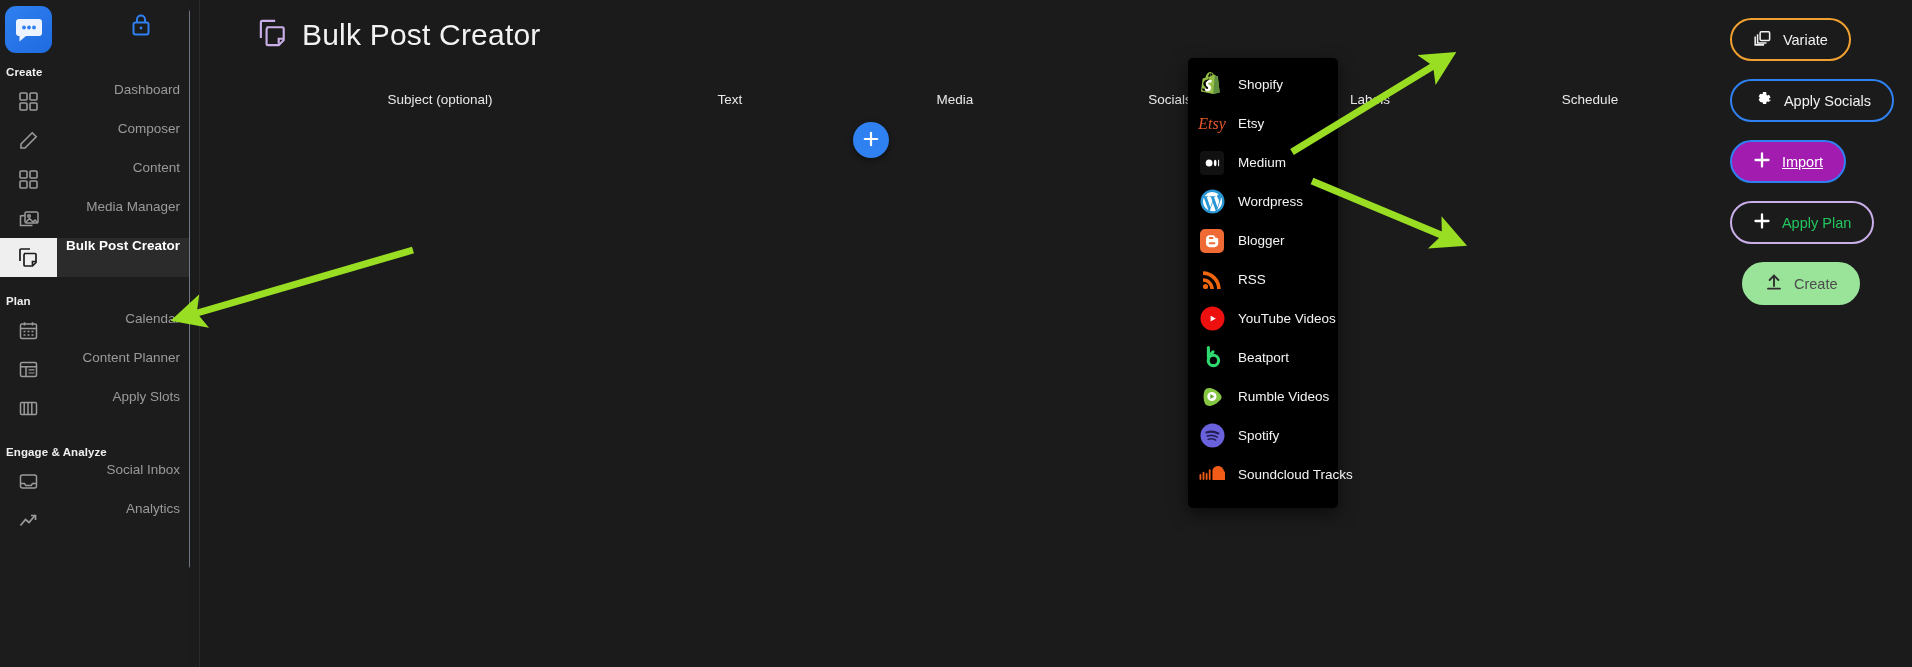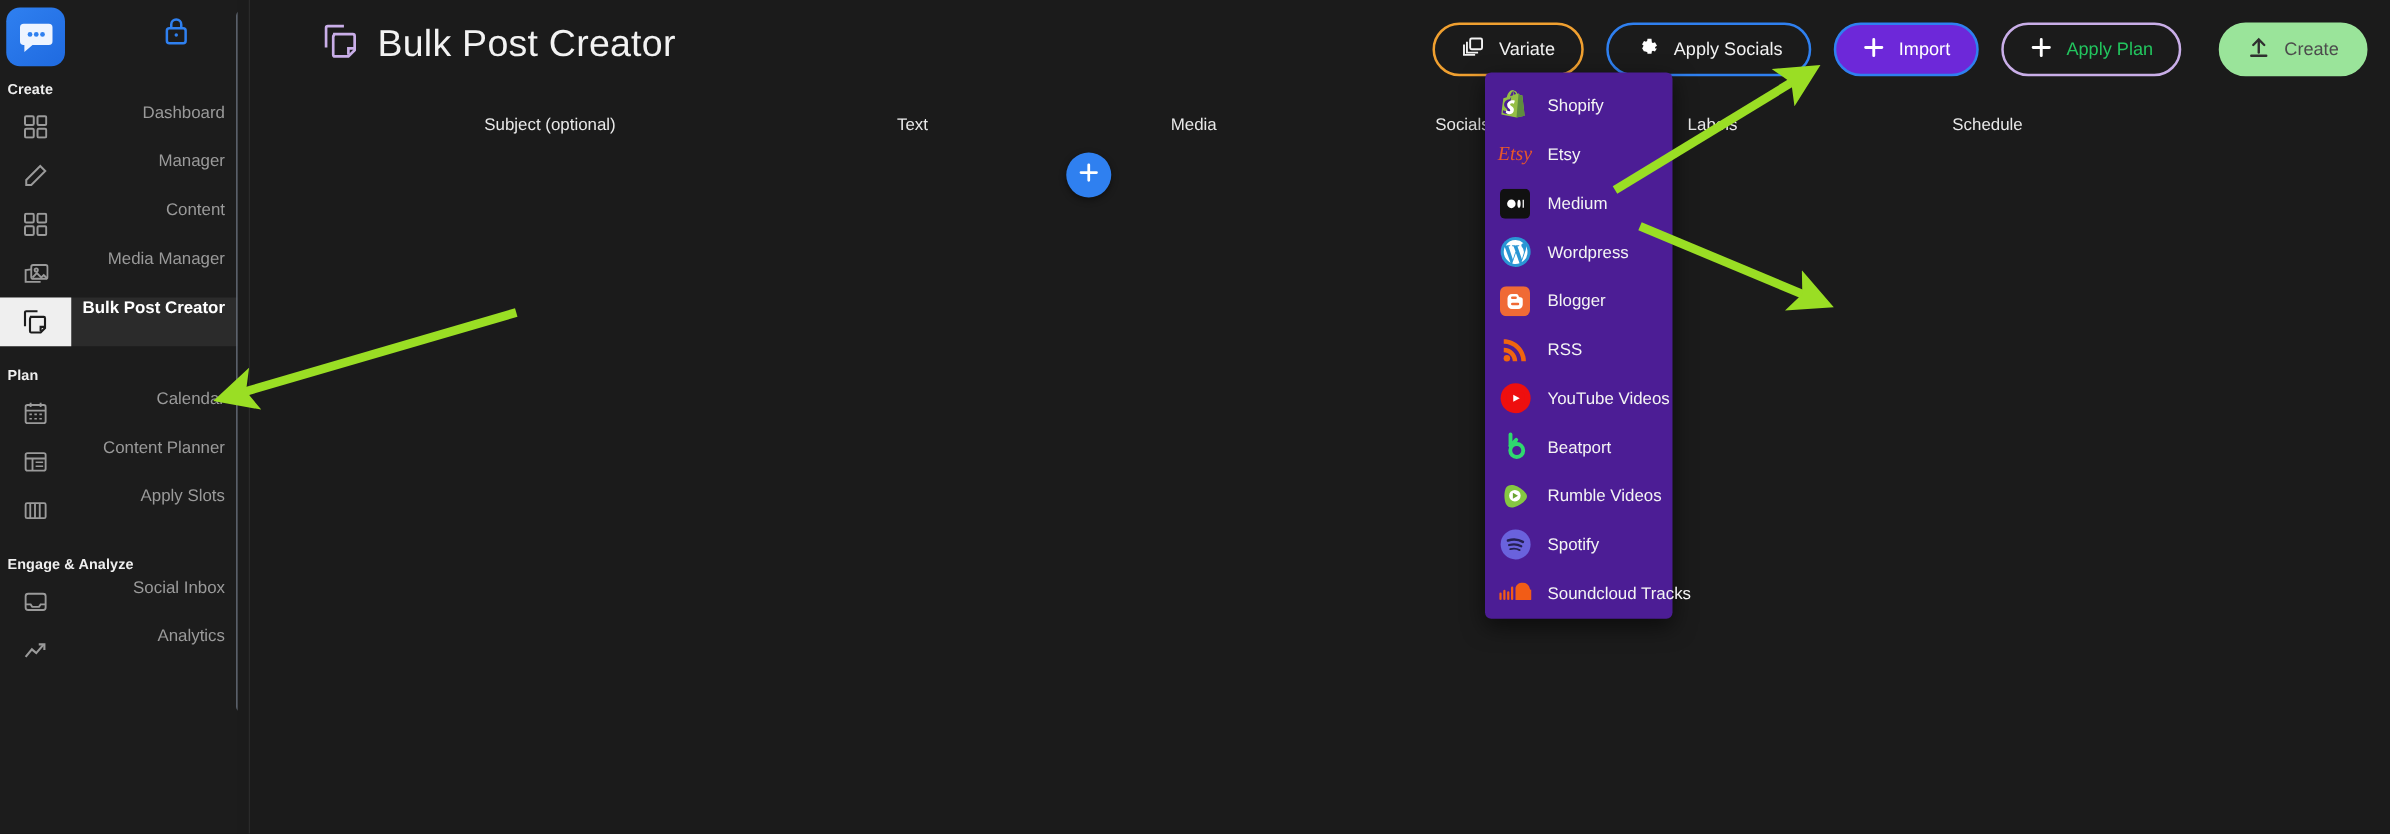--- a/index.html
+++ b/index.html
@@ -63,31 +63,31 @@
   #page-title-row {
     position: absolute; left: 58px; top: 18px;
     display: flex; align-items: center; gap: 14px;
   }
   #page-title {
     font-size: 30px; color: #f2f2f2; font-weight: normal; letter-spacing: .2px;
   }
 
   #toolbar {
     position: absolute; right: 18px; top: 18px;
-    display: flex; align-items: flex-start; gap: 18px;
+    display: flex; align-items: flex-start; gap: 18px; flex-direction: column;
   }
   .tb-btn {
     display: flex; align-items: center; gap: 11px;
     height: 43px; padding: 0 21px; border-radius: 22px;
     font-size: 14.5px; cursor: pointer; white-space: nowrap;
     background: transparent; border: 2px solid transparent;
   }
   .tb-variate { border-color: #f0a030; color: #f2f2f2; }
   .tb-socials { border-color: #2f80f0; color: #f2f2f2; }
-  .tb-import  { background: #6d28d9; color: #ffffff; border-color: #2f80f0; }
+  .tb-import  { background: #a21caf; color: #ffffff; border-color: #2f80f0; text-decoration: underline; }
   .tb-plan    { border-color: #c9aee8; color: #22c55e; }
   .tb-create  { background: #9ae49a; color: #4c4c4c; border-color: #9ae49a;
                 margin-left: 12px; }
 
   
   #grid-head {
     position: absolute; left: 0; top: 92px; right: 0; height: 22px;
     color: #e8e8e8; font-size: 13.5px; text-decoration: underline;
   }
   .col-head { position: absolute; top: 0; text-align: center; white-space: nowrap; }
@@ -97,22 +97,22 @@
     width: 36px; height: 36px; border-radius: 50%;
     background: #2f80f0; color: #fff;
     display: flex; align-items: center; justify-content: center;
     font-size: 24px; line-height: 1; cursor: pointer;
     box-shadow: 0 2px 6px rgba(0,0,0,.45);
   }
 
   
   #import-menu {
     position: absolute; left: 988px; top: 58px;
-    width: 150px; background: #4c1d95;
-    border-radius: 5px; padding: 7px 0 1px 0;
+    width: 150px; background: #000000;
+    border-radius: 5px; padding: 7px 0 14px 0;
     box-shadow: 0 6px 18px rgba(0,0,0,.55);
   }
   .menu-item {
     display: flex; align-items: center; gap: 13px;
     height: 39px; padding: 0 11px; cursor: pointer;
     color: #f4f4f4; font-size: 13.5px; white-space: nowrap;
   }
   .mi-icon {
     width: 26px; min-width: 26px; height: 26px;
     display: flex; align-items: center; justify-content: center;
@@ -161,21 +161,21 @@
       </span>
       <span class="sb-label">Dashboard</span>
     </div>
 
     <div class="sb-item">
       <span class="sb-icon">
         <svg width="19" height="19" viewBox="0 0 19 19" fill="none" stroke="currentColor" stroke-width="1.6">
           <path d="M13.2 1.8l4 4L6 17H2v-4L13.2 1.8z"></path>
         </svg>
       </span>
-      <span class="sb-label">Manager</span>
+      <span class="sb-label">Composer</span>
     </div>
 
     <div class="sb-item">
       <span class="sb-icon">
         <svg width="19" height="19" viewBox="0 0 19 19" fill="none" stroke="currentColor" stroke-width="1.6">
           <rect x="1" y="1" width="7" height="7" rx="1"></rect>
             <rect x="11" y="1" width="7" height="7" rx="1"></rect>
           <rect x="1" y="11" width="7" height="7" rx="1"></rect>
             <rect x="11" y="11" width="7" height="7" rx="1"></rect>
         </svg>

